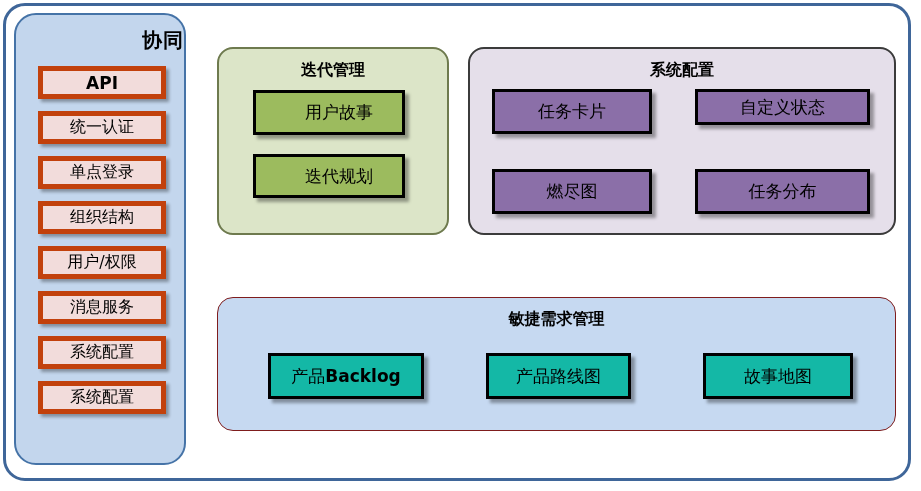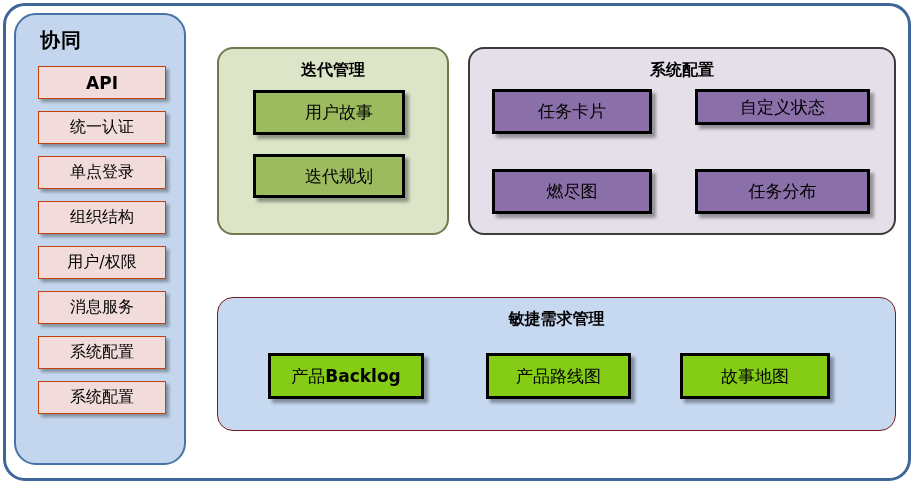--- a/index.html
+++ b/index.html
@@ -43,40 +43,39 @@
     background: #C3D6ED;
     border: 2px solid #4573A7;
     border-radius: 22px;
     box-sizing: border-box;
   }
   .sidebar-title {
     position: absolute;
     left: 0;
     top: 12px;
     width: 100%;
-    text-align: left;
+    text-align: right;
     font-family: "DejaVu Sans", "Liberation Sans", sans-serif;
     font-size: 20px;
     font-weight: bold;
     color: #000000;
     letter-spacing: 1px;
-    margin-left: 24px;
   }
   .sidebar-list {
     position: absolute;
     left: 22px;
     top: 51px;
     width: 128px;
   }
   .chip {
     position: relative;
     height: 33px;
     margin-bottom: 12px;
     background: #F2DCDB;
-    border: 1px solid #c2410c;
+    border: 5px solid #c2410c;
     box-sizing: border-box;
     display: flex;
     align-items: center;
     justify-content: center;
     font-family: "DejaVu Serif", "Liberation Serif", serif;
     font-size: 16px;
     color: #000000;
     box-shadow: 3px 3px 3px rgba(0,0,0,0.33);
     white-space: nowrap;
   }
@@ -138,42 +137,42 @@
     align-items: center;
     justify-content: center;
     font-family: "DejaVu Serif", "Liberation Serif", serif;
     font-size: 17px;
     color: #000000;
     box-shadow: 4px 4px 3px rgba(0,0,0,0.35);
     white-space: nowrap;
   }
   .box-green  { background: #9CBB5E; padding-left: 20px; }
   .box-purple { background: #8B6FA8; }
-  .box-blue   { background: #84cc16; }
+  .box-blue   { background: #14b8a6; }
 
   .box .mixed-strong {
     font-family: "DejaVu Sans", "Liberation Sans", sans-serif;
     font-weight: bold;
     font-size: 17px;
   }
 
   
   .itm-story { left: 34px;  top: 41px;  width: 152px; height: 45px; }
   .itm-plan  { left: 34px;  top: 105px; width: 152px; height: 44px; }
 
   
   .tb-card   { left: 22px;  top: 40px;  width: 160px; height: 45px; }
   .tb-status { left: 225px; top: 40px;  width: 175px; height: 36px; }
   .tb-burn   { left: 22px;  top: 120px; width: 160px; height: 45px; }
   .tb-dist   { left: 225px; top: 120px; width: 175px; height: 45px; }
 
   
   .ag-backlog { left: 50px;  top: 55px; width: 156px; height: 46px; }
   .ag-roadmap { left: 268px; top: 55px; width: 145px; height: 46px; }
-  .ag-story   { left: 462px; top: 55px; width: 150px; height: 46px; }
+  .ag-story   { left: 485px; top: 55px; width: 150px; height: 46px; }
 </style>
 </head>
 <body>
 
 <div id="canvas">
 
   <div class="outer-frame"></div>
 
   <div class="sidebar">
     <div class="sidebar-title">协同</div>

